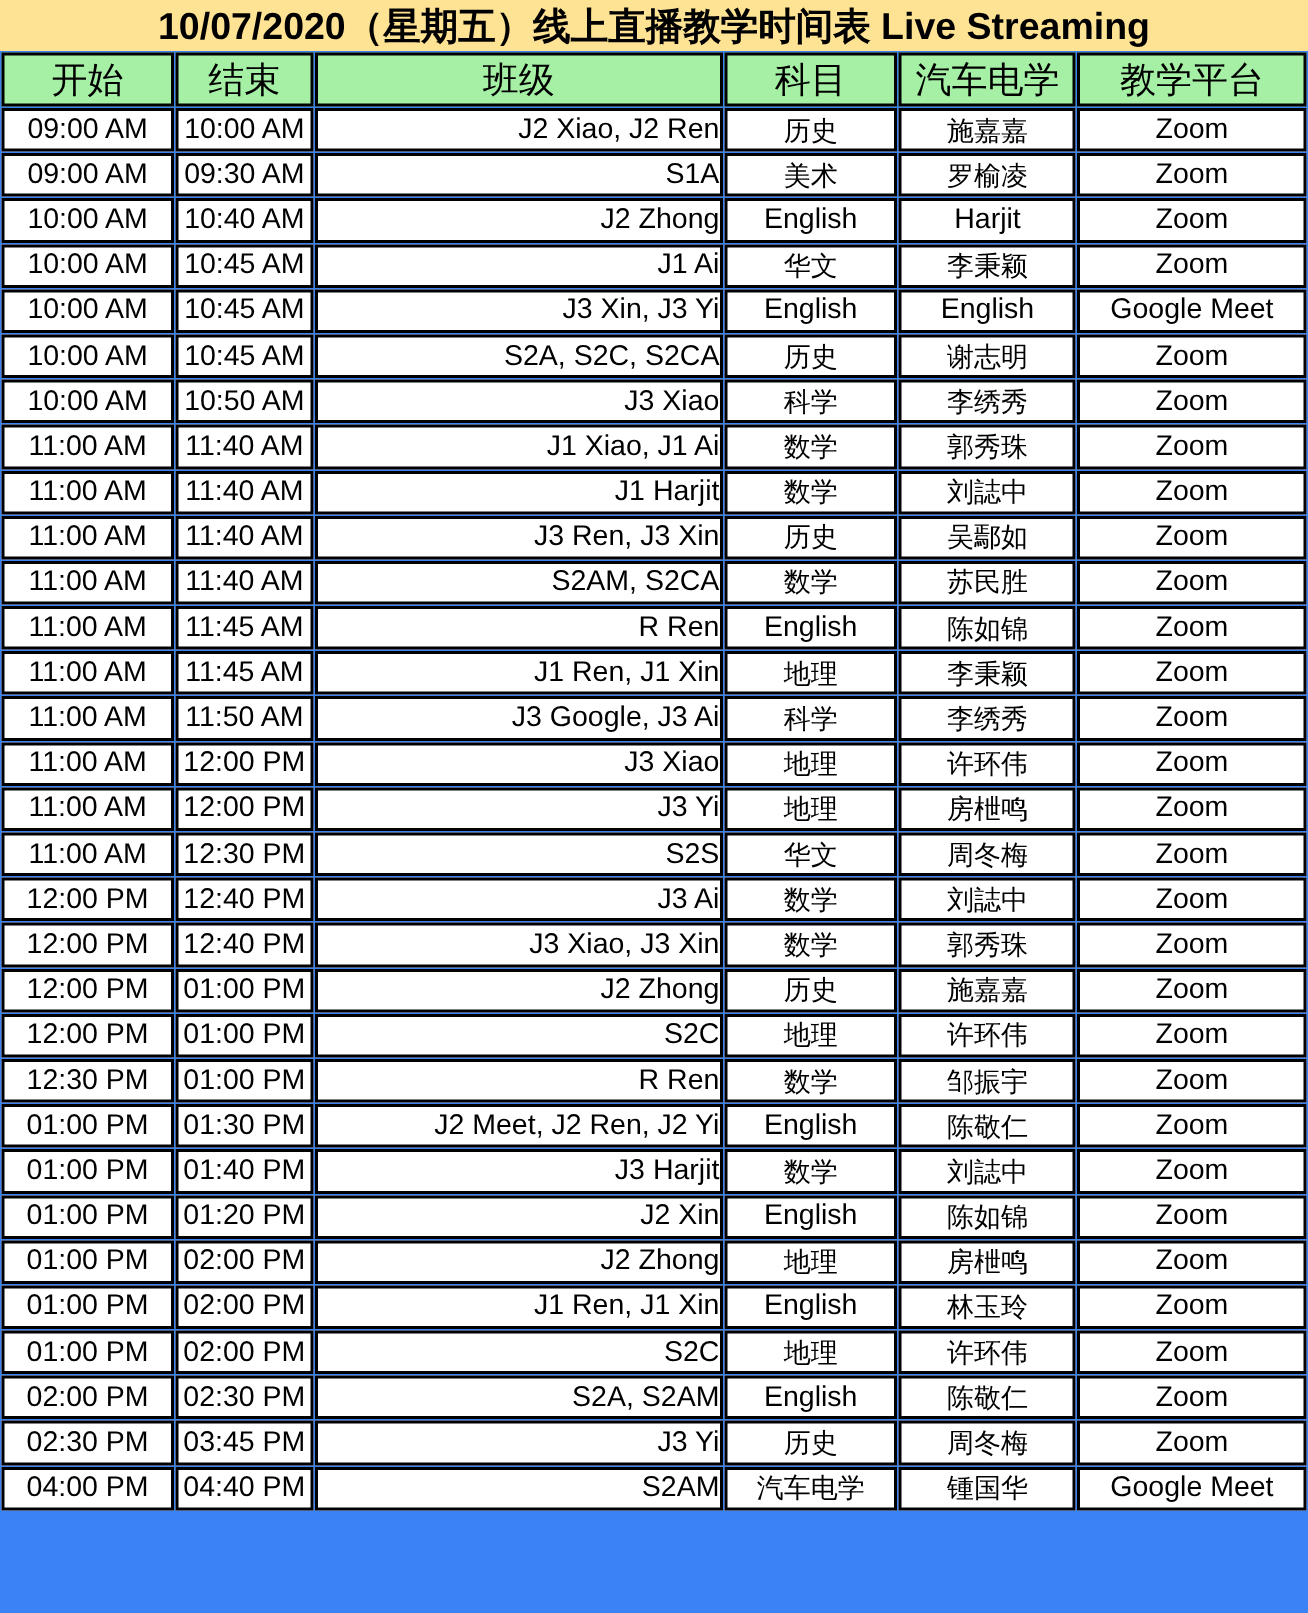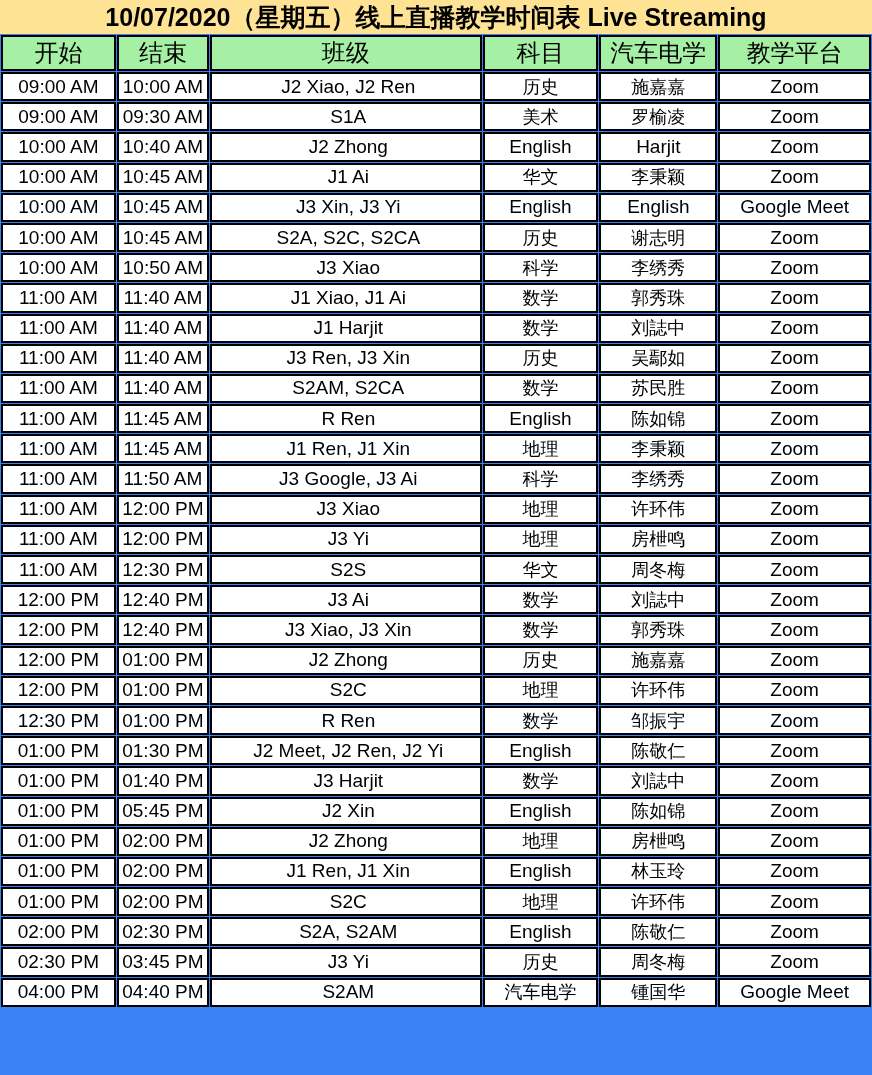--- a/index.html
+++ b/index.html
@@ -52,21 +52,21 @@
     font-size: 24px;
     text-align: center;
   }
   td {
     background: #ffffff;
     height: 25.2px;
     font-size: 19px;
     text-align: center;
   }
   td.col-class {
-    text-align: center;
+    text-align: right;
     padding-left: 5px;
   }
   td.cjk {
     font-size: 18px;
   }
 </style>
 </head>
 <body>
 
 <div class="page">
@@ -279,21 +279,21 @@
         <tr>
           <td class="col-start">01:00 PM</td>
           <td class="col-end">01:40 PM</td>
           <td class="col-class">J3 Harjit</td>
           <td class="col-subject cjk">数学</td>
           <td class="col-teacher cjk">刘誌中</td>
           <td class="col-platform">Zoom</td>
         </tr>
         <tr>
           <td class="col-start">01:00 PM</td>
-          <td class="col-end">05:45 PM</td>
+          <td class="col-end">01:20 PM</td>
           <td class="col-class">J2 Xin</td>
           <td class="col-subject">English</td>
           <td class="col-teacher cjk">陈如锦</td>
           <td class="col-platform">Zoom</td>
         </tr>
         <tr>
           <td class="col-start">01:00 PM</td>
           <td class="col-end">02:00 PM</td>
           <td class="col-class">J2 Zhong</td>
           <td class="col-subject cjk">地理</td>

